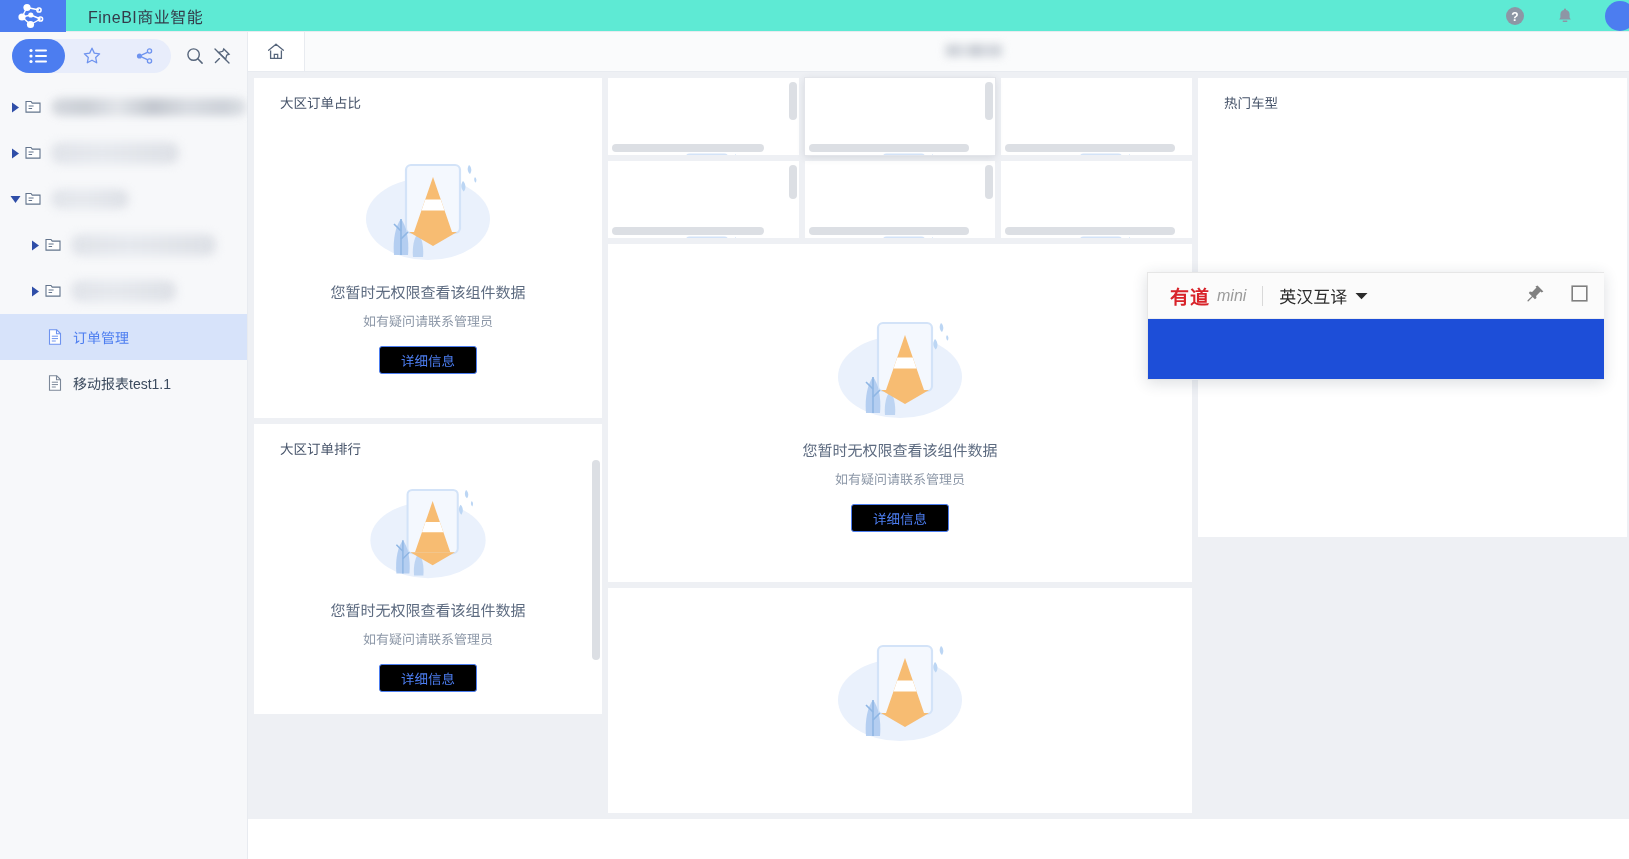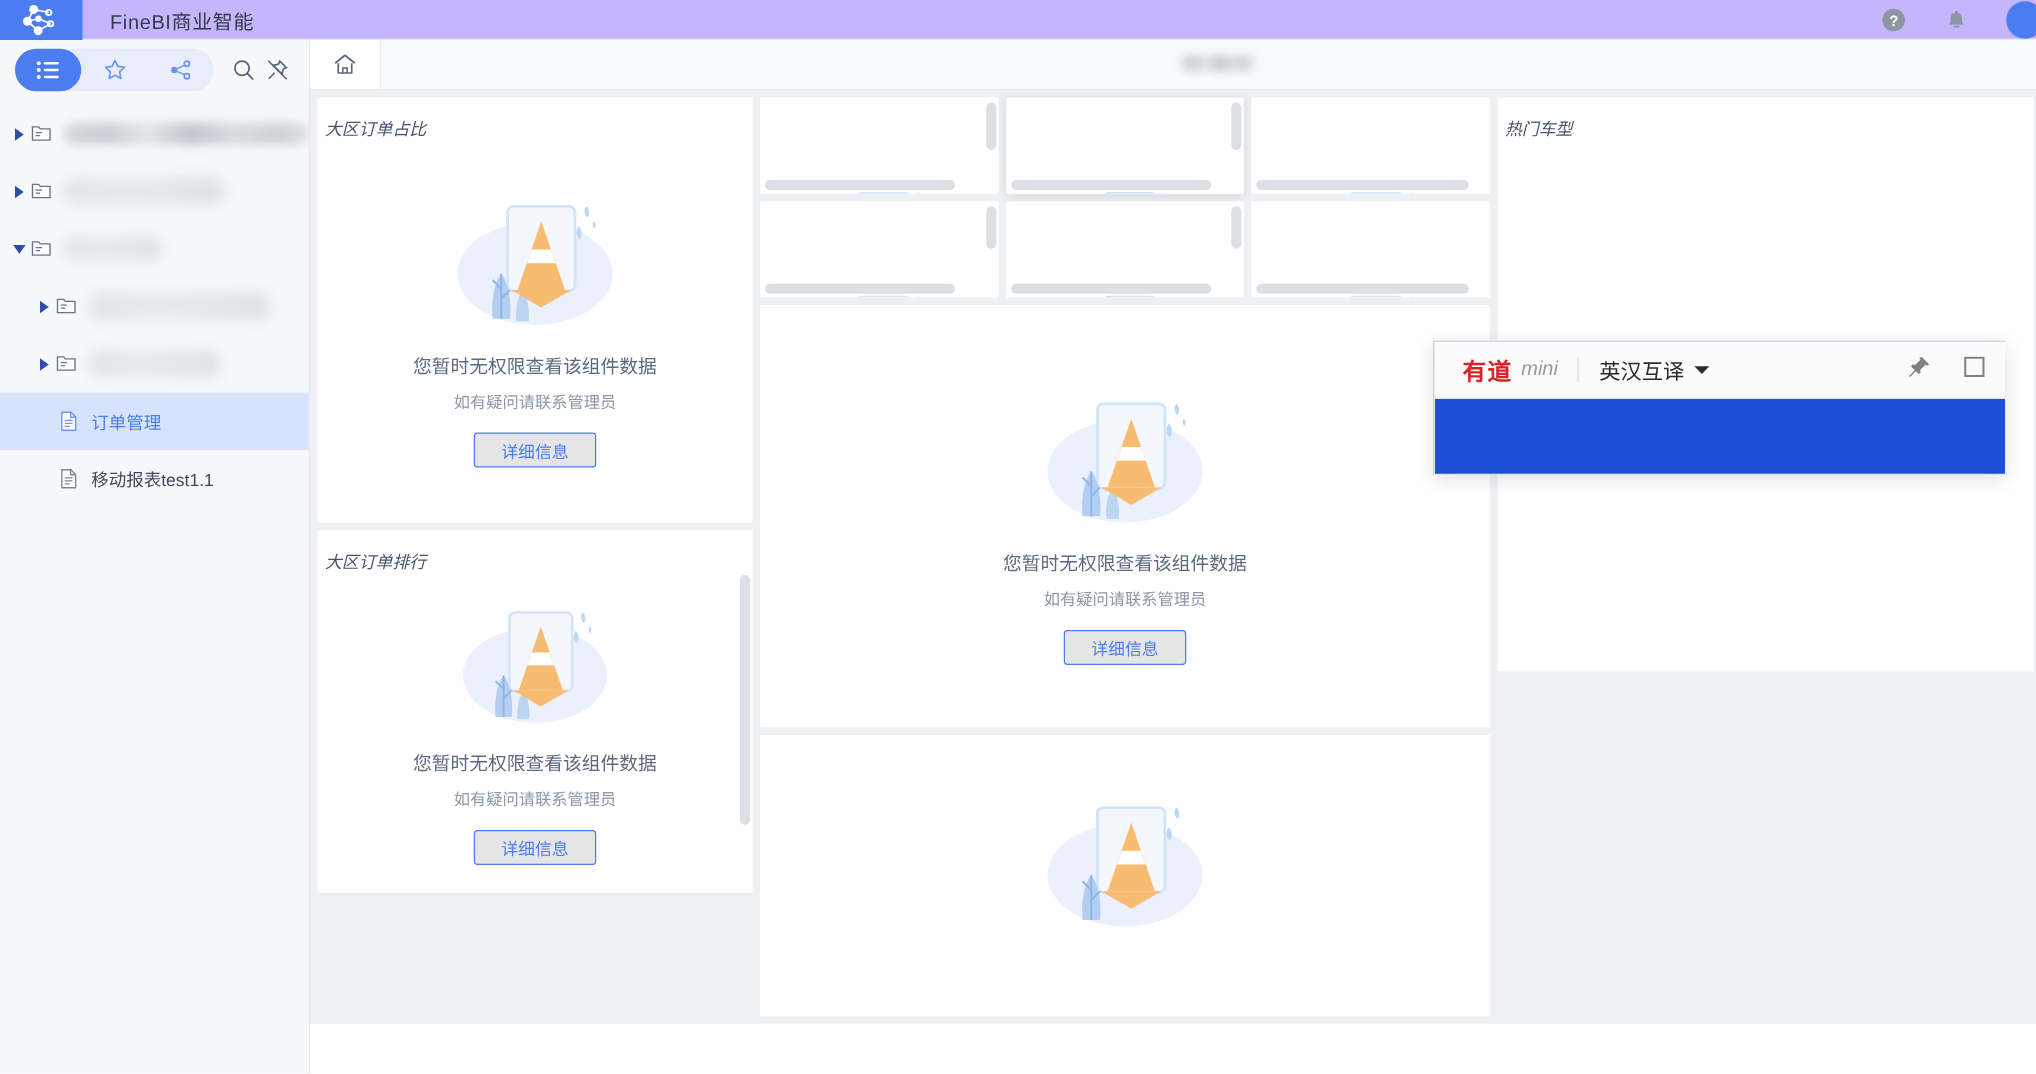--- a/index.html
+++ b/index.html
@@ -8,21 +8,21 @@
     overflow: hidden;
     font-family: "Liberation Sans", "DejaVu Sans", sans-serif;
     background: #ffffff;
     color: #2f3c4d;
   }
 
   
   .app-header {
     position: absolute; top: 0; left: 0;
     width: 1629px; height: 32px;
-    background: #c4b5fd;
+    background: #5eead4;
     border-bottom: 1px solid #e8ebf0;
     display: flex; align-items: center;
   }
   .logo-box {
     width: 66px; height: 32px;
     background: #4c7df0;
     display: flex; align-items: center; justify-content: center;
     flex: 0 0 66px;
   }
   .app-title {
@@ -161,36 +161,35 @@
 
   .card {
     background: #ffffff;
     position: relative;
     overflow: hidden;
     flex: none;
   }
   .card-title {
     font-size: 13.5px;
     color: #47546a;
-    padding: 14px 0 0 6px;
-    font-style: italic;
+    padding: 14px 0 0 26px;
   }
   .noperm {
     display: flex; flex-direction: column;
     align-items: center; justify-content: center;
     height: 100%;
   }
   .noperm-txt1 { font-size: 15px; color: #5d6b80; margin-top: 14px; }
   .noperm-txt2 { font-size: 13px; color: #8d98a8; margin-top: 9px; }
   .detail-btn {
     margin-top: 16px;
     min-width: 98px; height: 28px;
     border: 1px solid #4c7df0;
     border-radius: 3px;
-    color: #4c7df0; background: #e5e5e5;
+    color: #4c7df0; background: #000000;
     font-size: 13.5px;
     display: flex; align-items: center; justify-content: center;
     cursor: pointer;
     font-family: inherit;
     padding: 0 12px;
   }
 
   
   .vscroll {
     position: absolute; top: 0; right: 2px;

